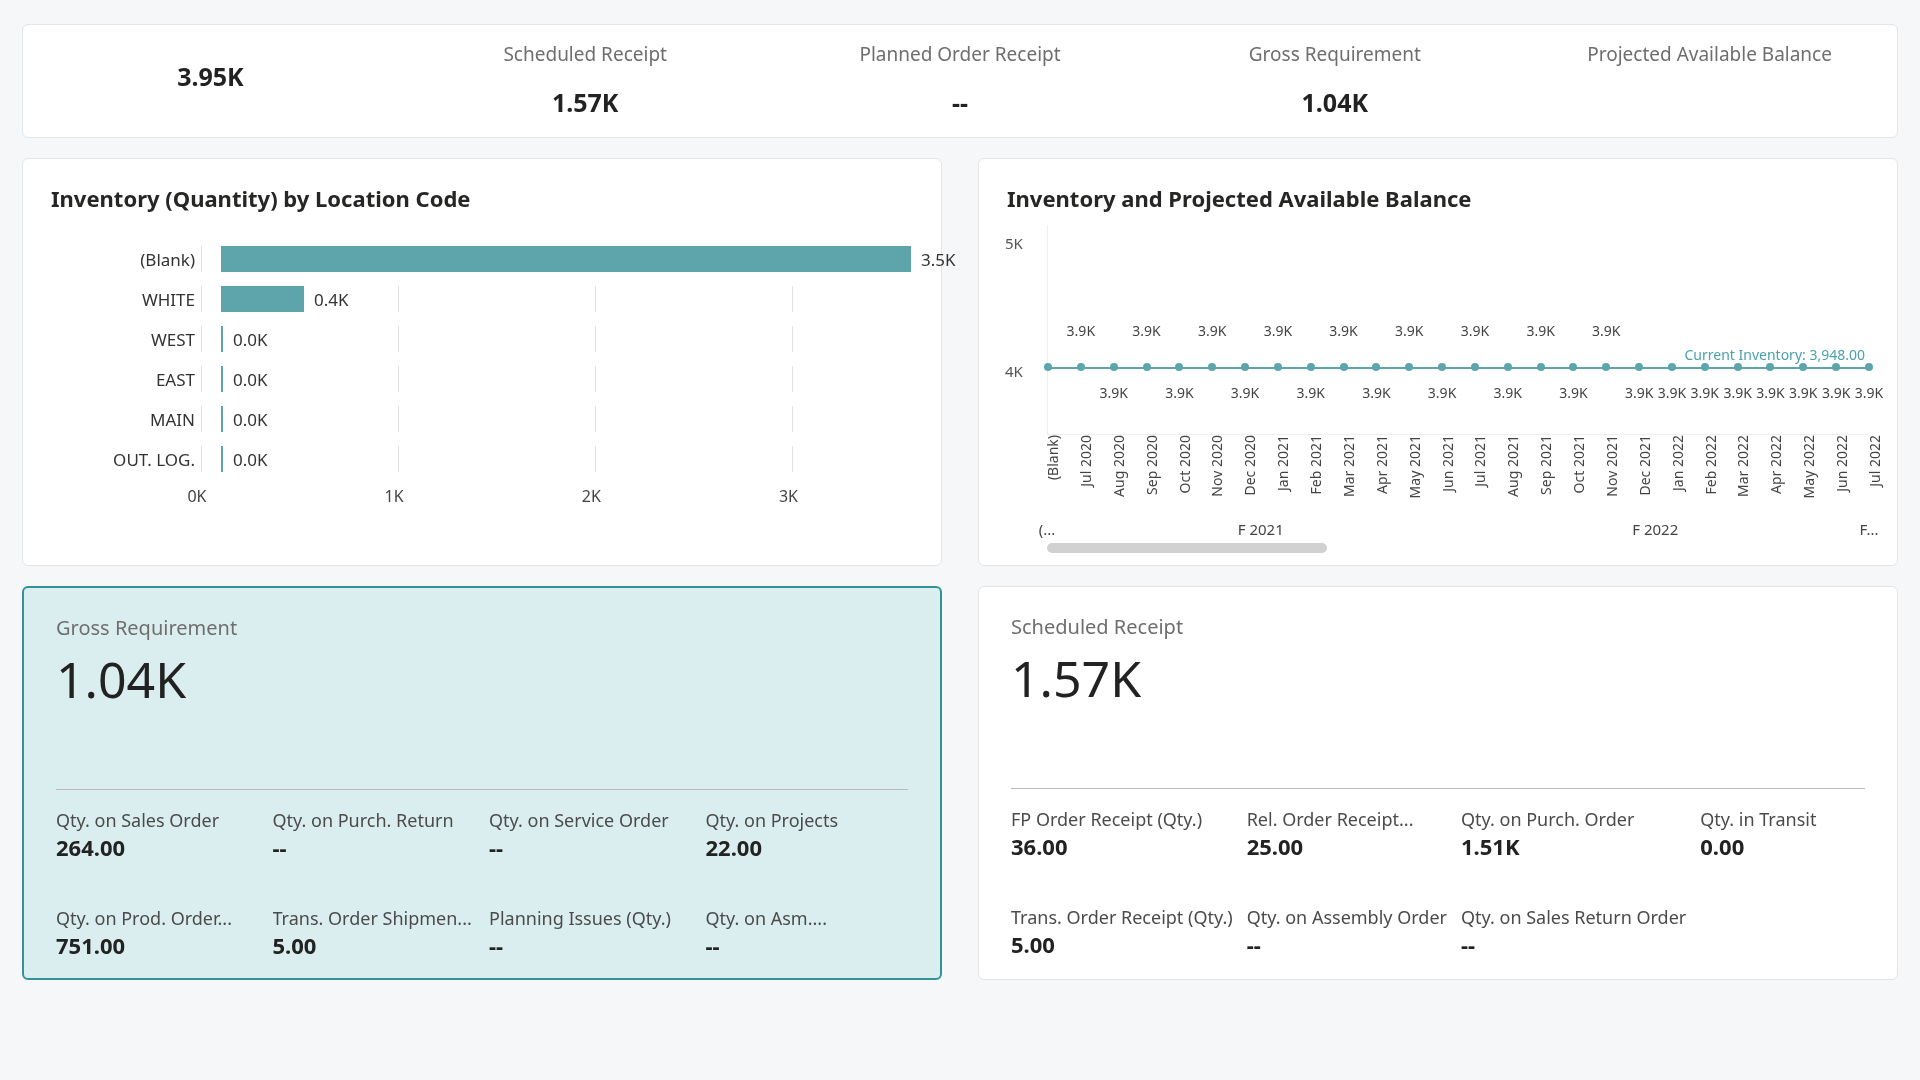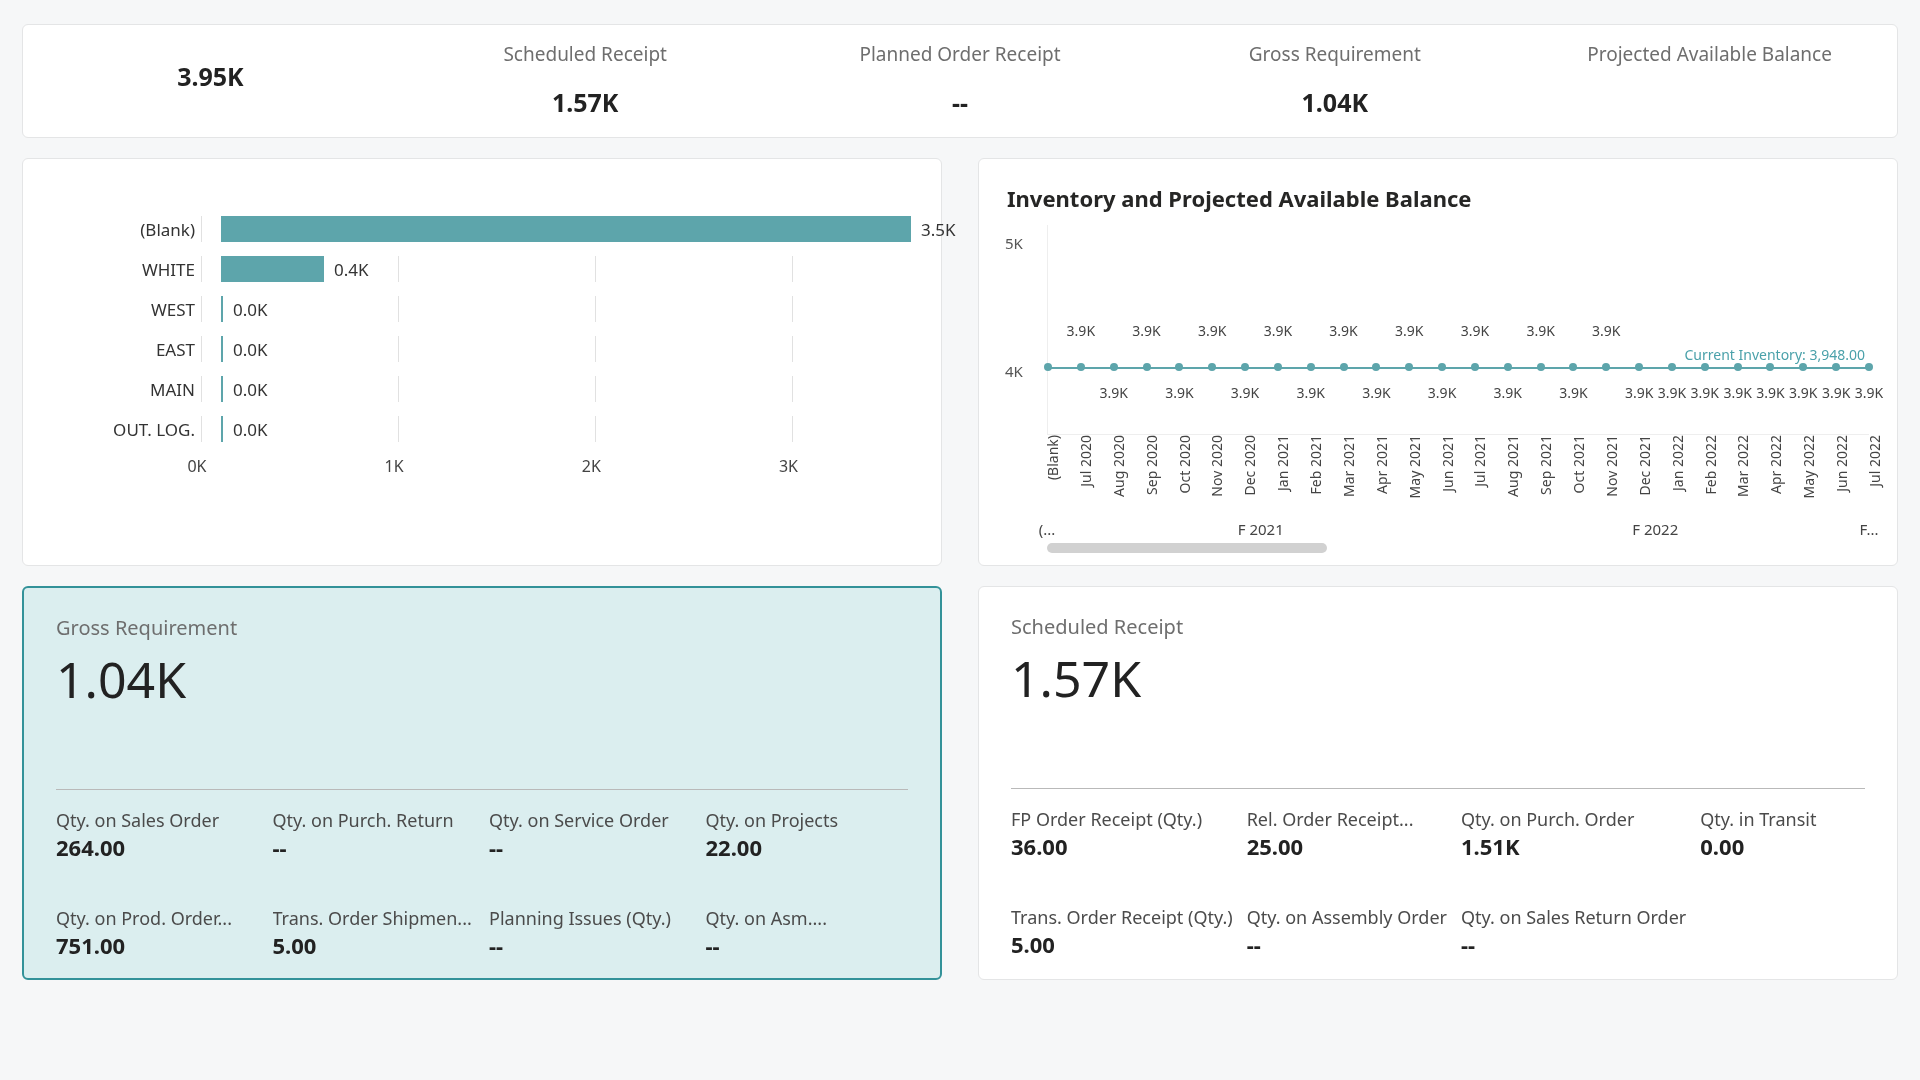--- a/index.html
+++ b/index.html
@@ -141,20 +141,21 @@
       <div class="kpi-value">1.04K</div>
     </div>
     <div class="kpi">
       <div class="kpi-label">Projected Available Balance</div>
     </div>
   </div>
 
   <div class="grid2">
 
     <div class="card chart-card">
+      <div class="section-title">Inventory (Quantity) by Location Code</div>
       <div class="bar-chart">
         <div class="bar-rows" id="bar-rows">
             <div class="bar-row">
               <div class="bar-cat">(Blank)</div>
               <div class="bar-track">
                 <div class="bar-grid" style="left: 0px;"></div>
                 <div class="bar-grid" style="left: 197.143px;"></div>
                 <div class="bar-grid" style="left: 394.286px;"></div>
                 <div class="bar-grid" style="left: 591.429px;"></div>
                 <div class="bar-fill" style="width: 690px;">
@@ -162,21 +163,21 @@
                 </div>
               </div>
             </div>
             <div class="bar-row">
               <div class="bar-cat">WHITE</div>
               <div class="bar-track">
                 <div class="bar-grid" style="left: 0px;"></div>
                 <div class="bar-grid" style="left: 197.143px;"></div>
                 <div class="bar-grid" style="left: 394.286px;"></div>
                 <div class="bar-grid" style="left: 591.429px;"></div>
-                <div class="bar-fill" style="width: 83px; padding-left: 20px;">
+                <div class="bar-fill" style="width: 83px;">
                   <div class="bar-val">0.4K</div>
                 </div>
               </div>
             </div>
             <div class="bar-row">
               <div class="bar-cat">WEST</div>
               <div class="bar-track">
                 <div class="bar-grid" style="left: 0px;"></div>
                 <div class="bar-grid" style="left: 197.143px;"></div>
                 <div class="bar-grid" style="left: 394.286px;"></div>

